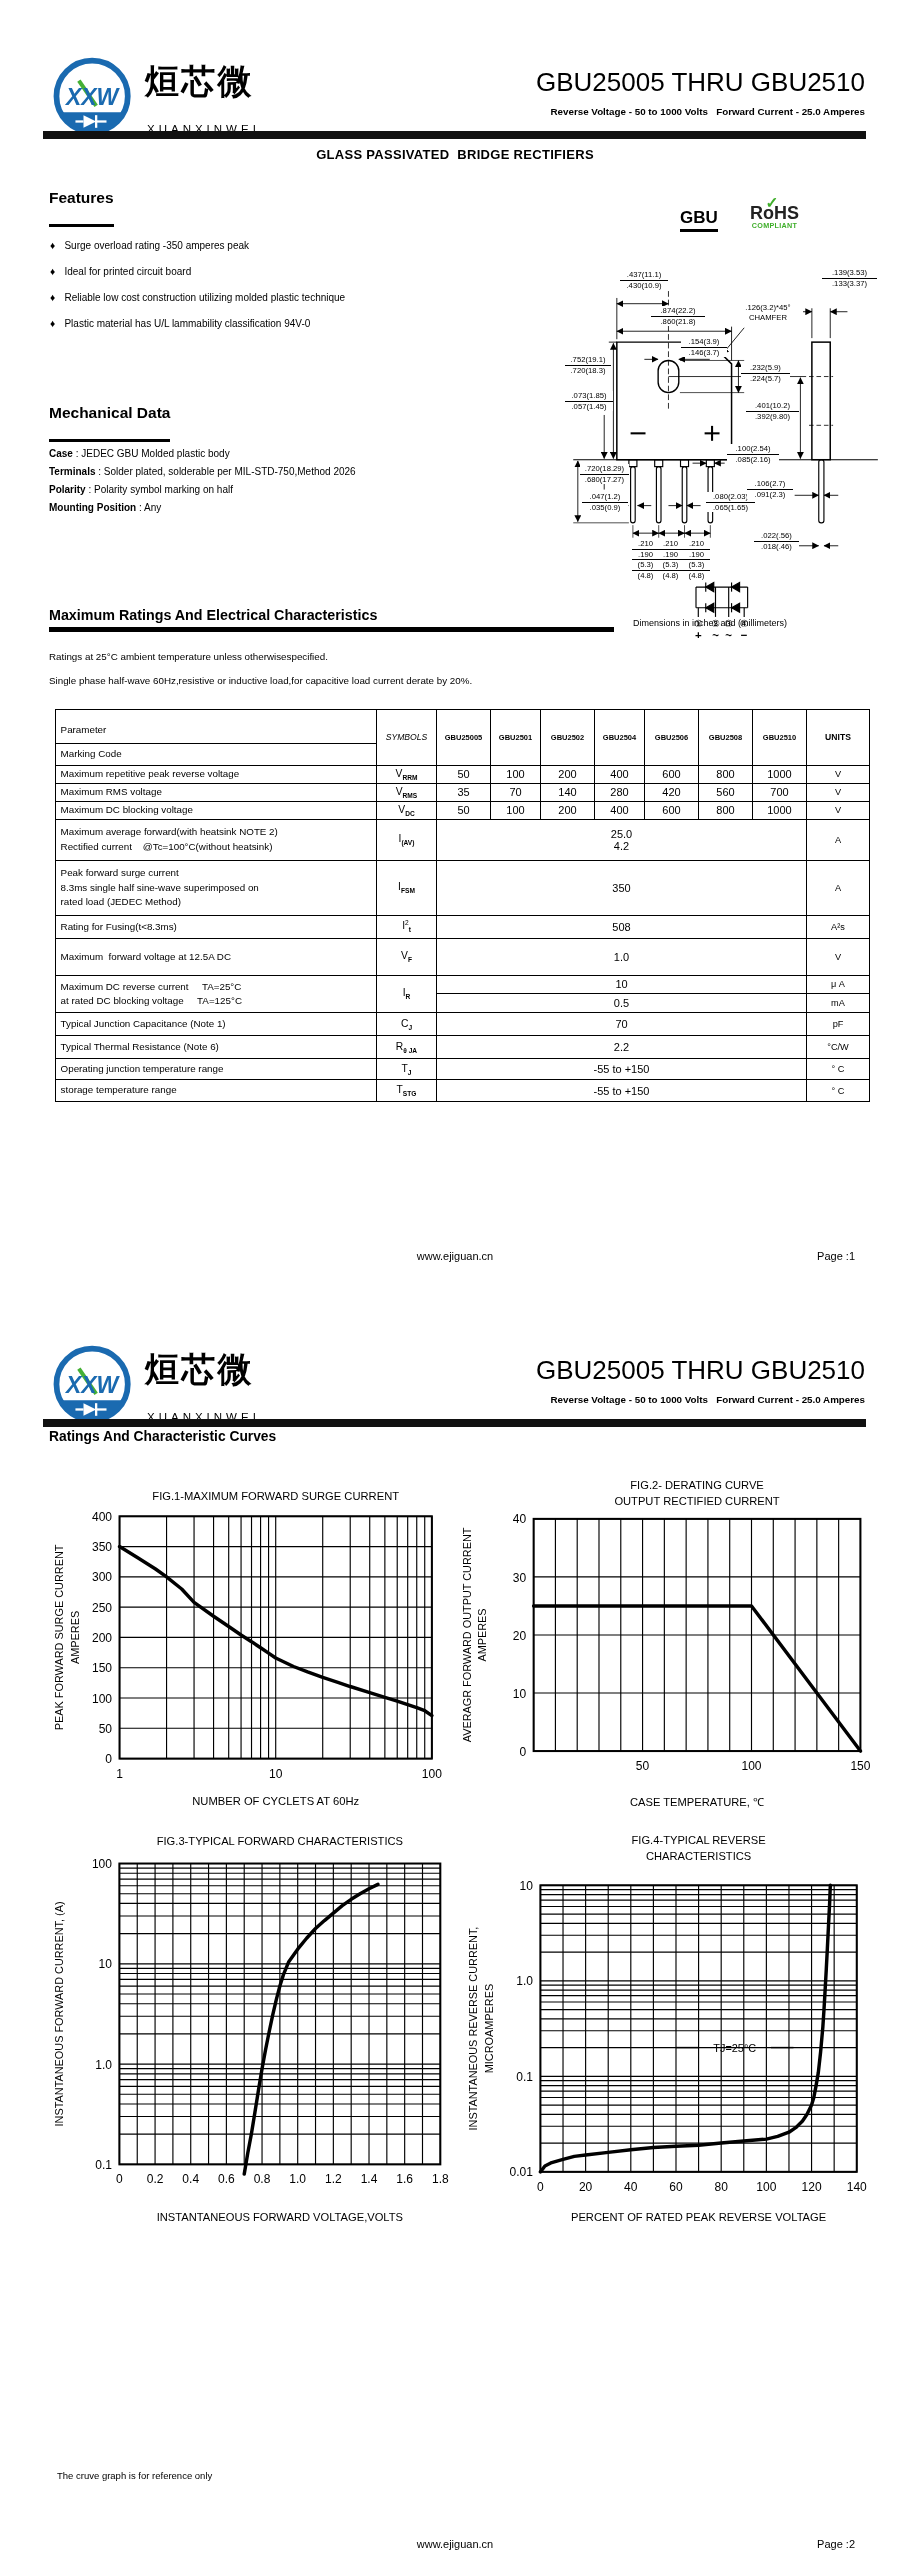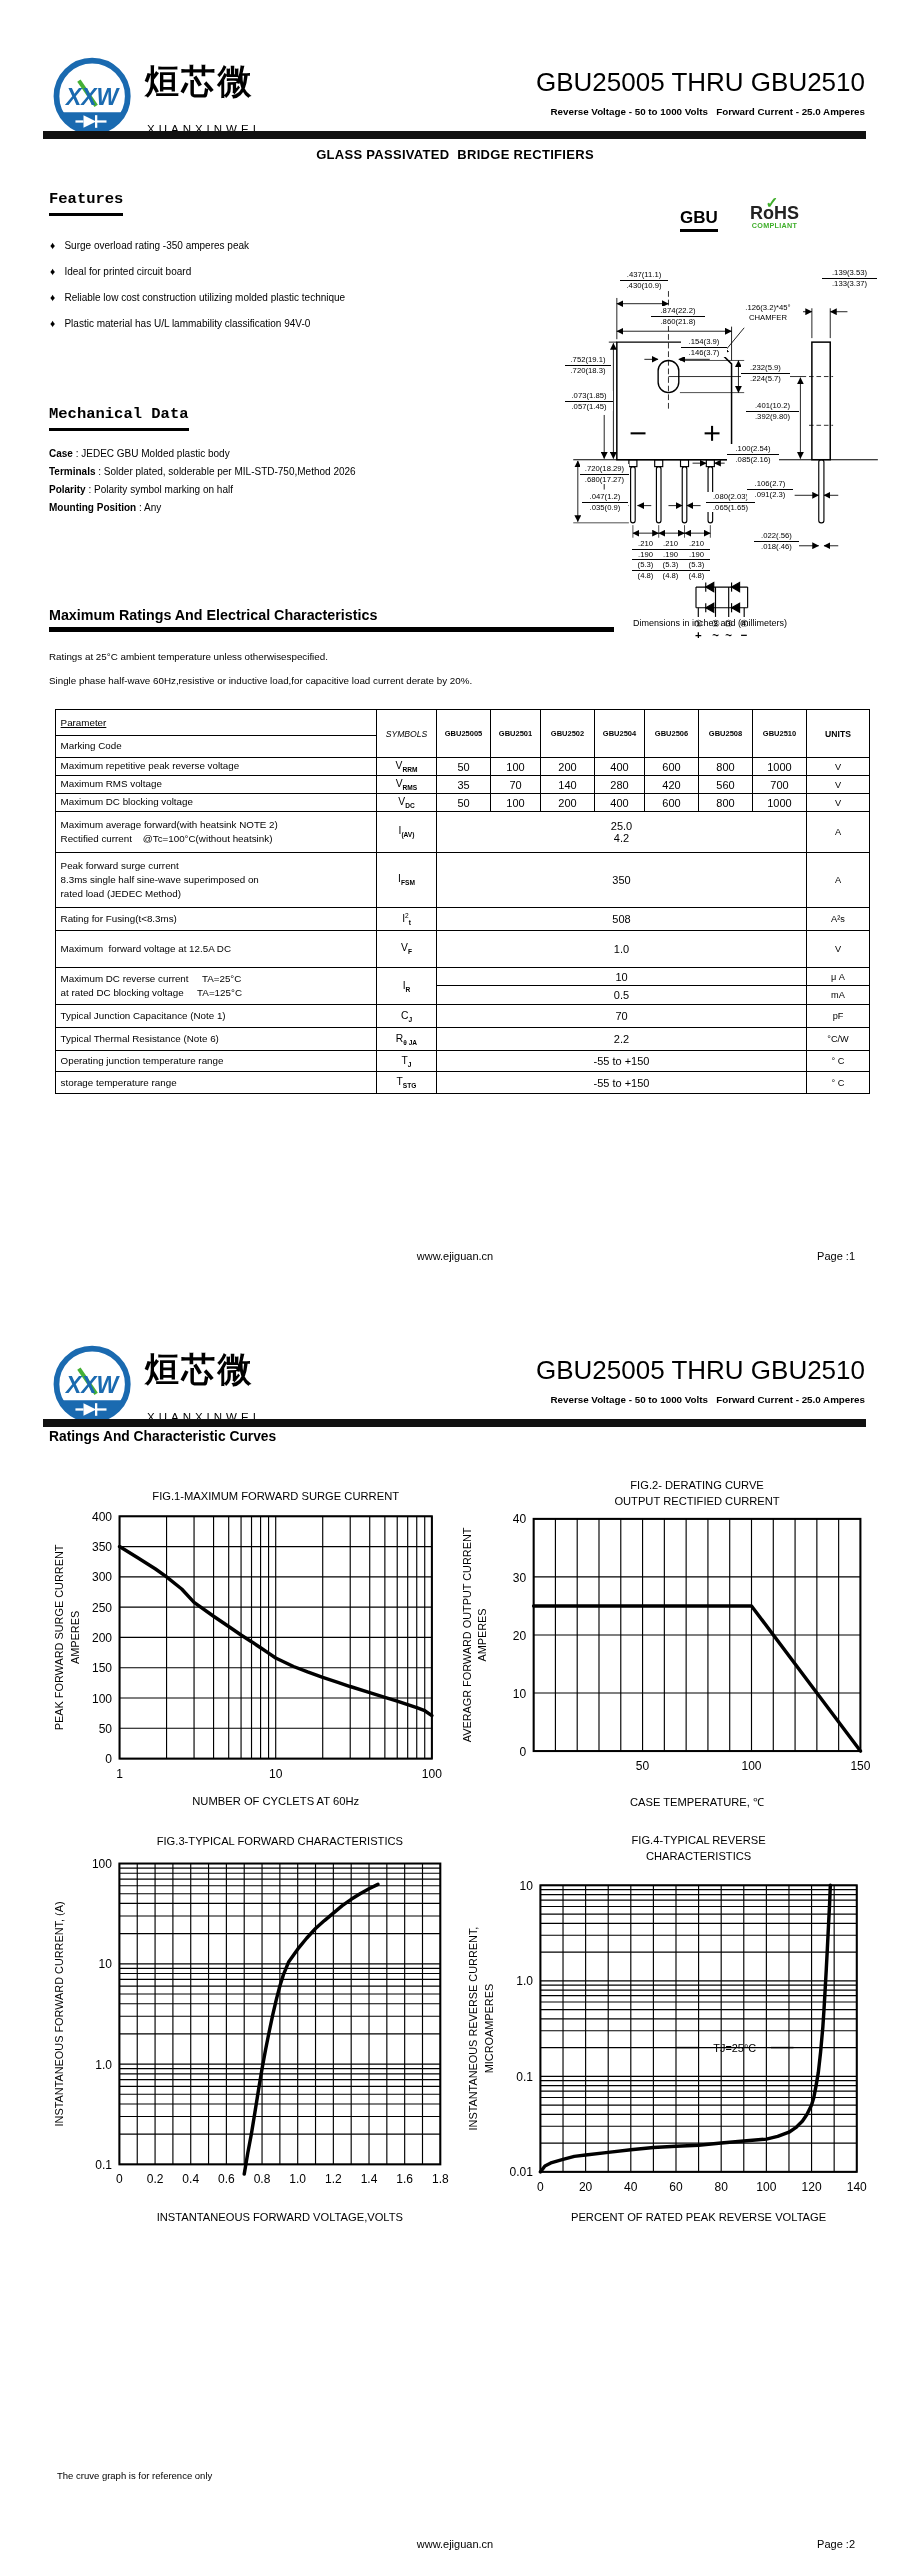--- a/index.html
+++ b/index.html
@@ -9,21 +9,21 @@
   .logo-wrap{position:absolute;left:49px;top:53px;width:229px;height:103px;}
   .logo-cn{position:absolute;left:96px;top:5.7px;font-size:34px;font-weight:bold;letter-spacing:2.3px;font-family:"DejaVu Sans",sans-serif;}
   .logo-en{position:absolute;left:98px;top:70px;font-size:11.5px;letter-spacing:4px;font-weight:500;}
   .title-block{position:absolute;right:45px;top:67px;text-align:right;}
   .part-title{font-size:26px;font-weight:normal;letter-spacing:0px;}
   .part-sub{margin-top:8px;font-size:9.8px;font-weight:bold;white-space:pre;}
   .divider{position:absolute;left:43px;right:44px;top:131px;height:8px;background:#111;}
   .doc-heading{position:absolute;left:0;width:100%;text-align:center;top:147px;font-size:13px;font-weight:bold;letter-spacing:0.3px;white-space:pre;}
   
   .sec-h{position:absolute;font-weight:bold;}
-  .ul{display:inline-block;border-bottom:3.4px solid #000;padding-bottom:5px;font-family:Liberation Mono, monospace;}
+  .ul{display:inline-block;border-bottom:3.4px solid #000;padding-bottom:17px;}
   .ul2{display:inline-block;border-bottom:5.2px solid #000;padding-bottom:4px;min-width:565px;}
   .feat{position:absolute;left:50px;top:240px;width:516px;}
   .feat .fi{margin-bottom:15px;font-size:10px;display:flex;align-items:baseline;}
   .feat .dia{font-size:10.3px;margin-right:9.2px;}
   .mech{position:absolute;left:49px;top:445px;font-size:10px;line-height:18px;}
   .mech b{font-weight:bold;}
   .dim-note{position:absolute;left:633px;top:618px;font-size:9px;}
   .ratline{position:absolute;left:49px;font-size:9.8px;}
   
   .pkg{position:absolute;left:565px;top:205px;width:336px;height:436px;}
@@ -39,21 +39,21 @@
   .dim > div:last-child{border-bottom:none;}
   .dim-plain > div{padding:0 1.1px;}
   .pinnum{font-size:17px;}
   .pinmark{font-size:20px;font-weight:bold;}
   
   .tablemount{position:absolute;left:55px;top:709px;}
   table.ratings{border-collapse:collapse;table-layout:fixed;border:1.7px solid #000;}
   table.ratings td{border:1.1px solid #000;padding:0 2.3px;text-align:center;vertical-align:middle;font-size:11px;overflow:hidden;}
   table.ratings td.param{text-align:left;font-size:9.8px;padding-left:4.6px;}
   table.ratings td.param div{white-space:pre;line-height:1.45;}
-  table.ratings .pht{height:25px;border-bottom:1.1px solid #000;display:flex;align-items:center;font-size:9.8px;margin:0 -2.3px 0 -4.6px;padding-left:4.6px;text-decoration:underline;}
+  table.ratings .pht{height:25px;border-bottom:1.1px solid #000;display:flex;align-items:center;font-size:9.8px;margin:8px -2.3px 0 -4.6px;padding-left:4.6px;}
   table.ratings .phb{height:20.7px;display:flex;align-items:center;font-size:9.8px;}
   table.ratings td.symh{font-style:italic;font-size:8.6px;}
   table.ratings td.devh{font-size:7.5px;font-weight:bold;padding:0 0.6px;}
   table.ratings td.unith{font-size:8.6px;font-weight:bold;}
   table.ratings td.sym{font-size:10.3px;}
   table.ratings sub{font-size:6.6px;font-weight:bold;}
   table.ratings sup{font-size:6.6px;}
   table.ratings td.unit{font-size:9.2px;}
   
   .notes{position:absolute;left:57px;top:1107px;font-size:9.8px;}

